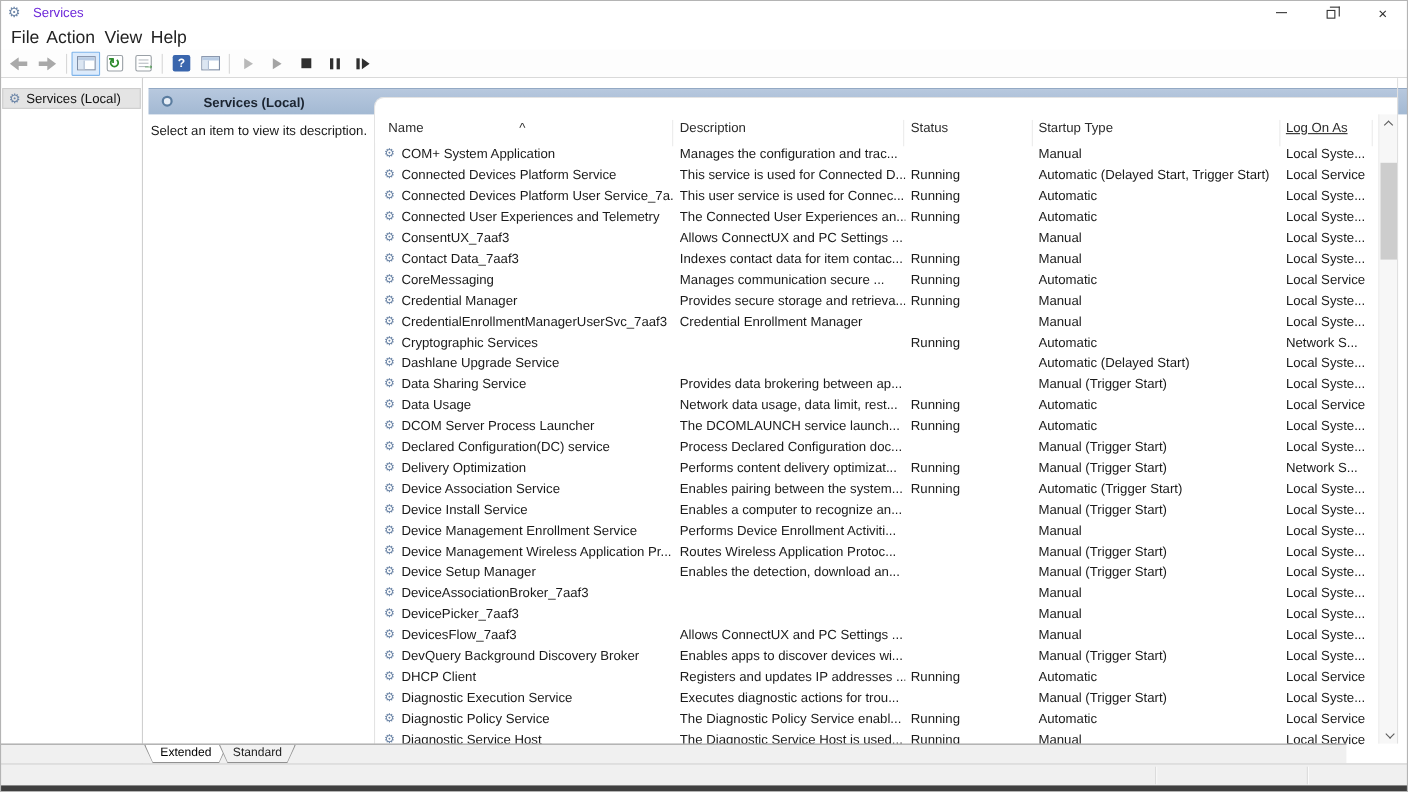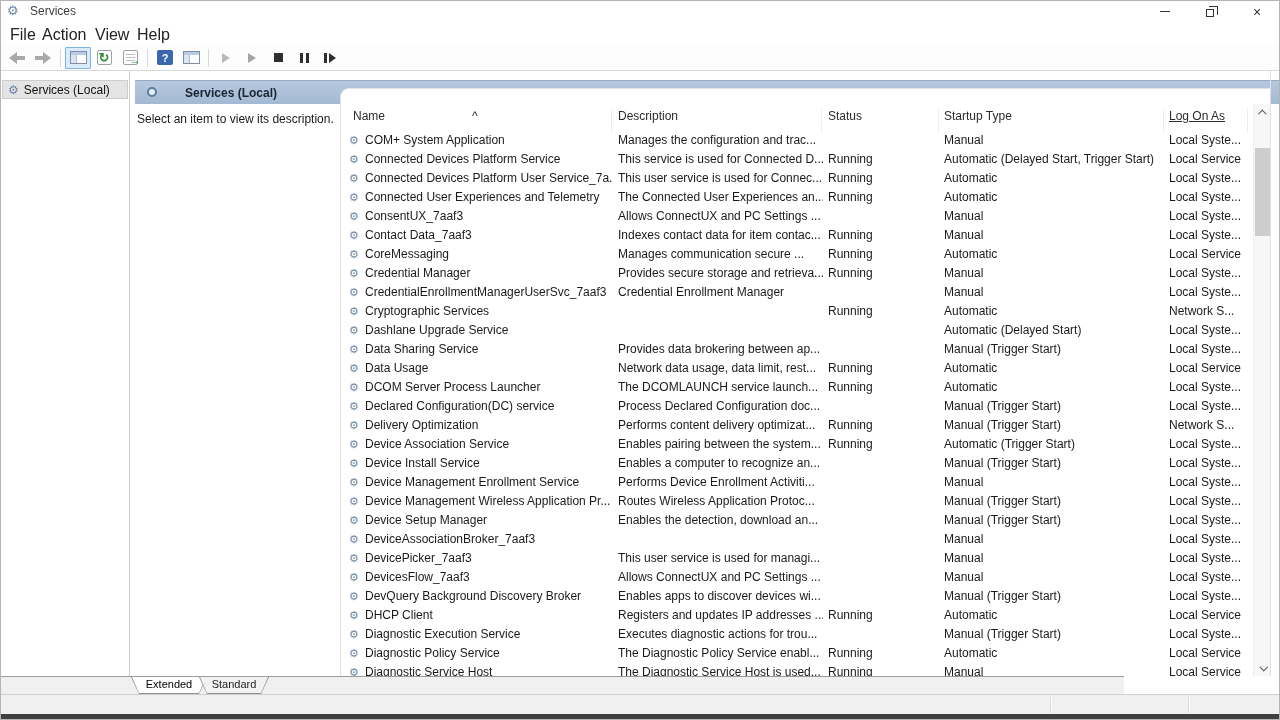--- a/index.html
+++ b/index.html
@@ -6,21 +6,21 @@
   html,body { width:1280px; height:720px; overflow:hidden; }
   body {
     font-family:"Liberation Sans", sans-serif;
     font-size:12px; color:#1a1a1a; background:#ffffff; position:relative;
   }
   .win-border { position:absolute; inset:0; box-shadow:inset 0 0 0 1px #b4b4b4; pointer-events:none; z-index:50; }
 
   
   .titlebar { position:absolute; left:0; top:0; width:1280px; height:23px; background:#ffffff; }
   .title-gear { position:absolute; left:7px; top:3px; font-size:13px; color:#6e87a8; line-height:16px; }
-  .title-text { position:absolute; left:30px; top:4px; font-size:12px; color:#404040; }
+  .title-text { position:absolute; left:30px; top:4px; font-size:12px; color:#6d28d9; }
   .winbtn { position:absolute; top:0; width:46px; height:23px; display:flex; align-items:center; justify-content:center; }
   .btn-min  { right:92px; }
   .btn-max  { right:46px; }
   .btn-close{ right:0; }
   .glyph-min { width:10px; height:1px; background:#333; }
   .glyph-max { width:8px; height:8px; border:1px solid #333; position:relative; background:#fff; margin-top:2px; margin-left:-2px; }
   .glyph-max::before { content:""; position:absolute; left:2px; top:-4px; width:8px; height:8px; border:1px solid #333; border-bottom:none; border-left:none; }
   .glyph-close { font-size:14px; color:#333; line-height:14px; }
 
   
@@ -82,21 +82,21 @@
   .scrollbar { position:absolute; left:1253px; top:104px; width:17px; height:572px; background:#f7f7f7; border-left:1px solid #ededed; z-index:5; }
   .sb-btn { position:absolute; left:0; width:17px; height:17px; display:flex; align-items:center; justify-content:center; }
   .sb-up { top:0; } .sb-down { bottom:0; }
   .chev { width:6px; height:6px; border-left:1.4px solid #5a5a5a; border-top:1.4px solid #5a5a5a; }
   .chev.up { transform:rotate(45deg) translateY(1px); }
   .chev.down { transform:rotate(225deg) translateY(1px); }
   .sb-thumb { position:absolute; left:1px; top:44px; width:15px; height:88px; background:#cdcdcd; }
   .list-right-line { position:absolute; left:1270px; top:71px; width:1px; height:605px; background:#e0e0e0; z-index:6; }
 
   
-  .tabbar { position:absolute; left:0; top:676px; width:1124px; height:18px; background:#f0f0f0; border-top:1px solid #9b9b9b; }
+  .tabbar { position:absolute; left:0; top:676px; width:1224px; height:18px; background:#f0f0f0; border-top:1px solid #9b9b9b; }
   .tab { position:absolute; top:0; height:17px; }
   .tab .outer { position:absolute; inset:0; clip-path:polygon(0 0,100% 0,calc(100% - 8px) 100%,8px 100%); background:#8f8f8f; }
   .tab .inner { position:absolute; left:1px; right:1px; top:0; bottom:1px; clip-path:polygon(0 0,100% 0,calc(100% - 7px) 100%,7px 100%); display:flex; align-items:flex-start; justify-content:center; font-size:11px; padding-top:1px; }
   .tab-extended { left:131px; width:76px; }
   .tab-extended .inner { background:#ffffff; color:#000; }
   .tab-standard { left:199px; width:70px; }
   .tab-standard .inner { background:#f2f2f2; color:#222; }
 
   
   .statusbar { position:absolute; left:0; top:694px; width:1280px; height:20px; background:#f0f0f0; border-top:1px solid #cfcfcf; }
@@ -405,21 +405,20 @@
       <span class="gear">⚙</span>
       <span class="f-name">DeviceAssociationBroker_7aaf3</span>
       <span class="f-status"></span>
       <span class="f-start">Manual</span>
       <span class="f-logon">Local Syste...</span>
     </div>
 
     <div class="row">
       <span class="gear">⚙</span>
       <span class="f-name">DevicePicker_7aaf3</span>
-      <span class="f-desc">This user service is used for managi...</span>
       <span class="f-status"></span>
       <span class="f-start">Manual</span>
       <span class="f-logon">Local Syste...</span>
     </div>
 
     <div class="row">
       <span class="gear">⚙</span>
       <span class="f-name">DevicesFlow_7aaf3</span>
       <span class="f-desc">Allows ConnectUX and PC Settings ...</span>
       <span class="f-status"></span>

